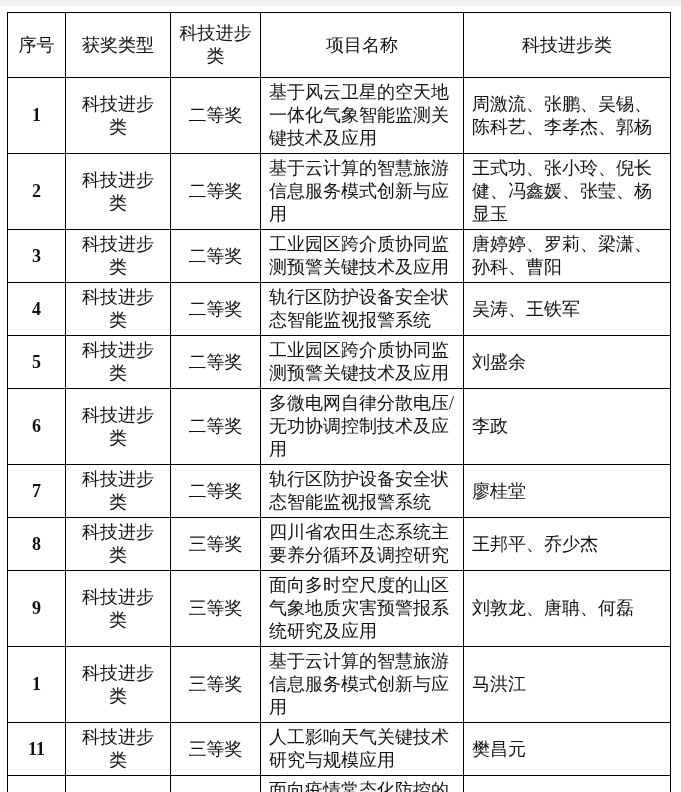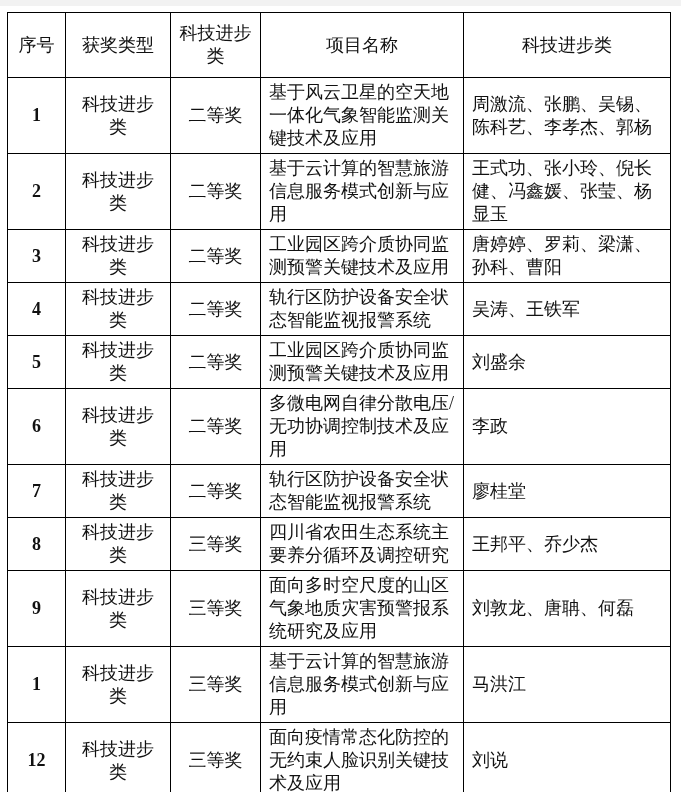--- a/index.html
+++ b/index.html
@@ -135,20 +135,27 @@
         <td class="l">刘敦龙、唐聃、何磊</td>
       </tr>
       <tr>
         <td class="c b">1</td>
         <td class="c">科技进步类</td>
         <td class="c">三等奖</td>
         <td class="l">基于云计算的智慧旅游信息服务模式创新与应用</td>
         <td class="l">马洪江</td>
       </tr>
       <tr>
+        <td class="c b">11</td>
+        <td class="c">科技进步类</td>
+        <td class="c">三等奖</td>
+        <td class="l">人工影响天气关键技术研究与规模应用</td>
+        <td class="l">樊昌元</td>
+      </tr>
+      <tr>
         <td class="c b">12</td>
         <td class="c">科技进步类</td>
         <td class="c">三等奖</td>
         <td class="l">面向疫情常态化防控的无约束人脸识别关键技术及应用</td>
         <td class="l">刘说</td>
       </tr>
     </tbody>
 </table>
 
 </body></html>

